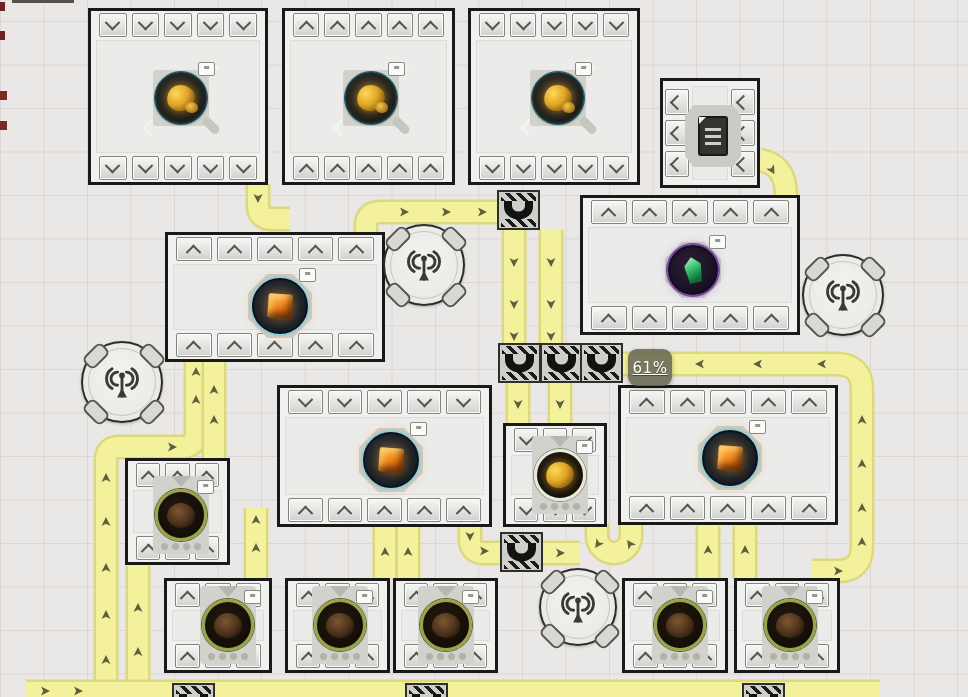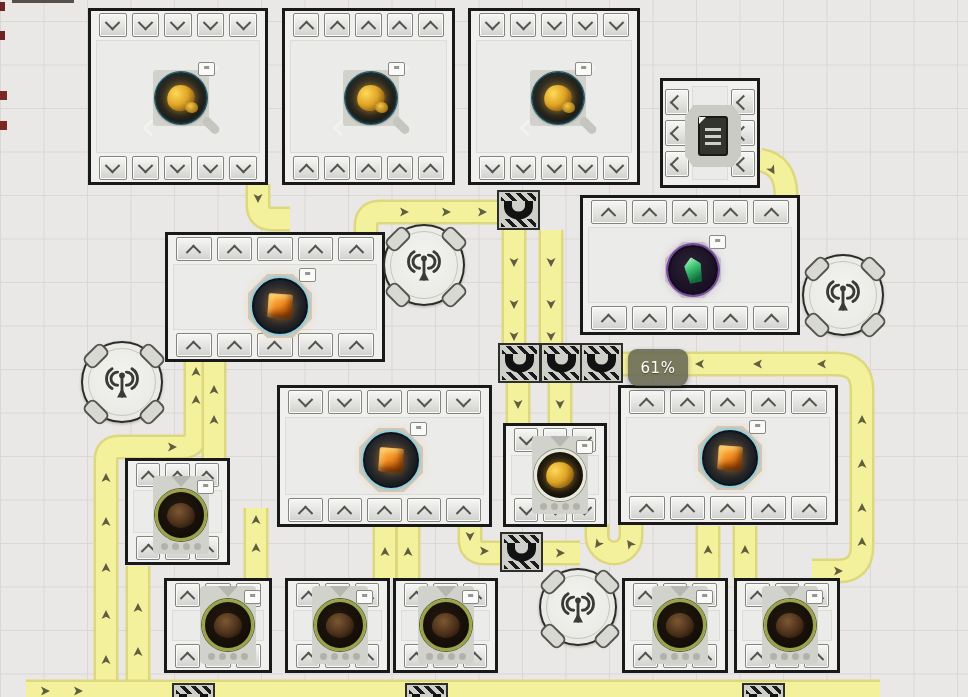--- a/index.html
+++ b/index.html
@@ -878,21 +878,21 @@
               <path d="M-9,-12 A10.5,10.5 0 0 0 -9,6"></path>
               <path d="M4,-9 A6,6 0 0 1 4,3"></path>
               <path d="M9,-12 A10.5,10.5 0 0 1 9,6"></path>
             </g>
             <circle cx="0" cy="-6" r="2.6" fill="#3a3a37"></circle>
             <path d="M-4.5,14 L0,5.5 L4.5,14 Z" fill="#3a3a37"></path>
           </svg>
         </div>
       </div>
     </div>
-  <div class="badge" id="badge" style="left: 628px; top: 349px; width: 60px; height: 37px;">
+  <div class="badge" id="badge" style="left: 628px; top: 349px; width: 44px; height: 37px; text-decoration: underline;">
     <span>61%</span>
   </div>
 <div class="edge-mark" style="left: 0px; top: 2px; width: 5px; height: 9px; background: rgb(109, 35, 35);"></div>
     <div class="edge-mark" style="left: 0px; top: 31px; width: 5px; height: 9px; background: rgb(109, 35, 35);"></div>
     <div class="edge-mark" style="left: 0px; top: 91px; width: 7px; height: 9px; background: rgb(122, 42, 32);"></div>
     <div class="edge-mark" style="left: 0px; top: 121px; width: 7px; height: 9px; background: rgb(122, 42, 32);"></div>
     <div class="edge-mark" style="left: 12px; top: 0px; width: 62px; height: 3px; background: rgb(87, 80, 74);"></div>
   </div>
 
 </body></html>

